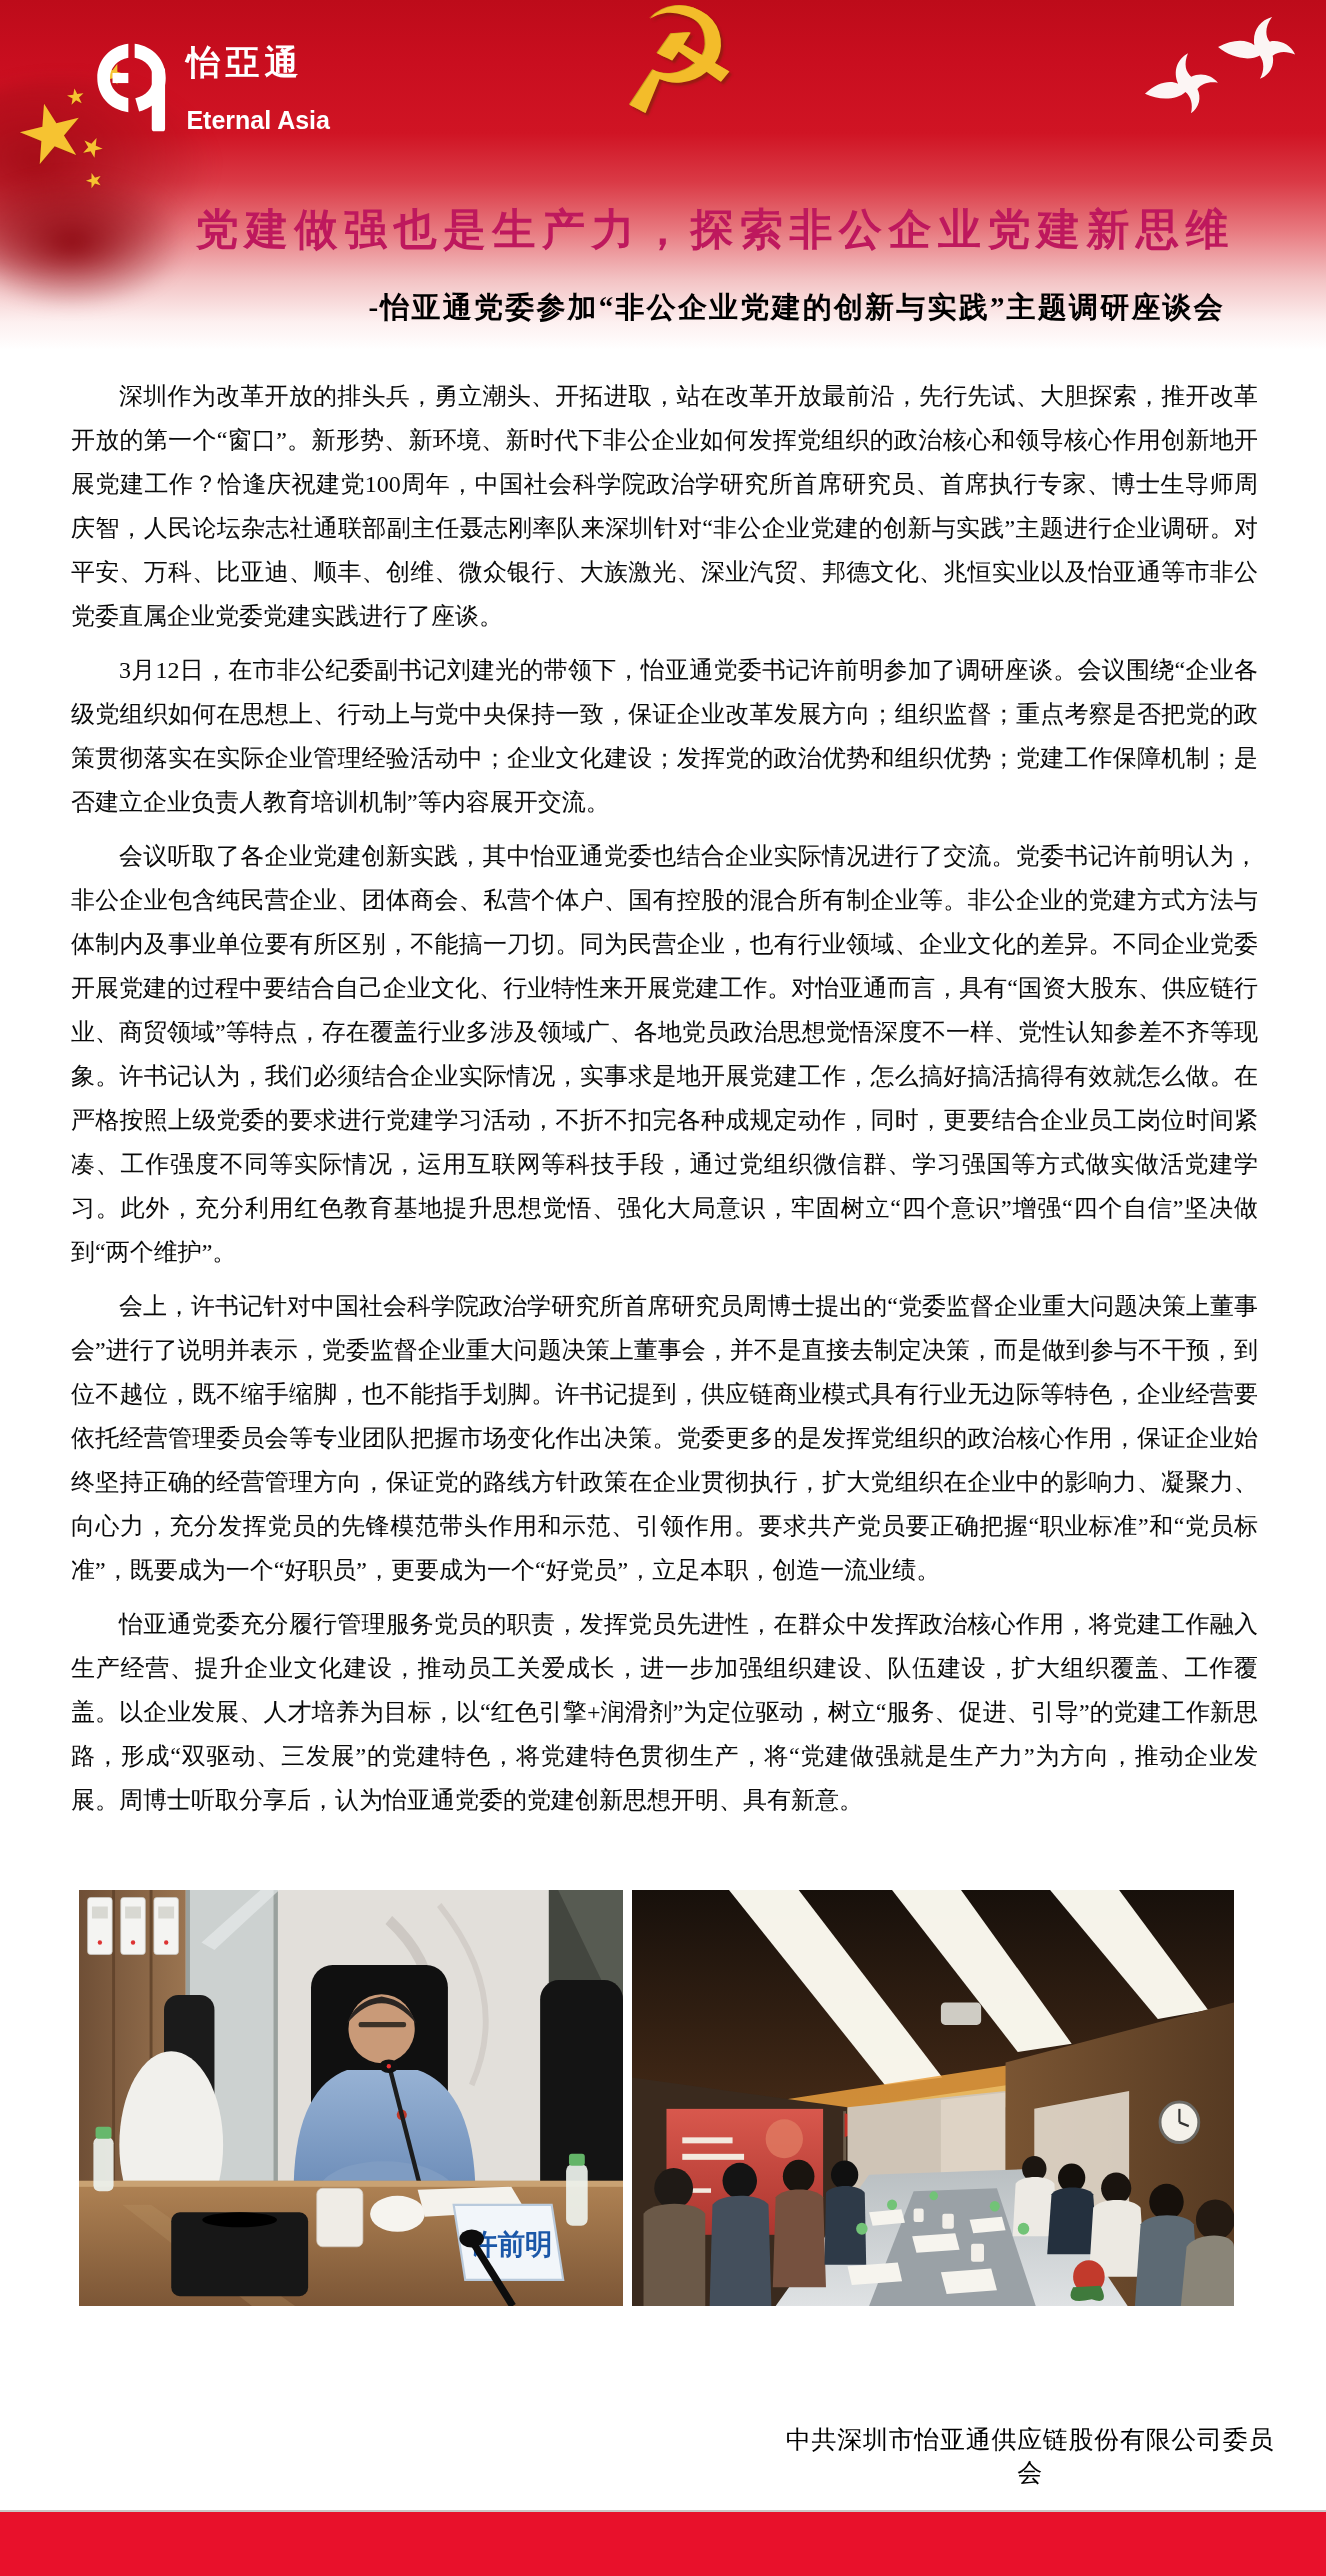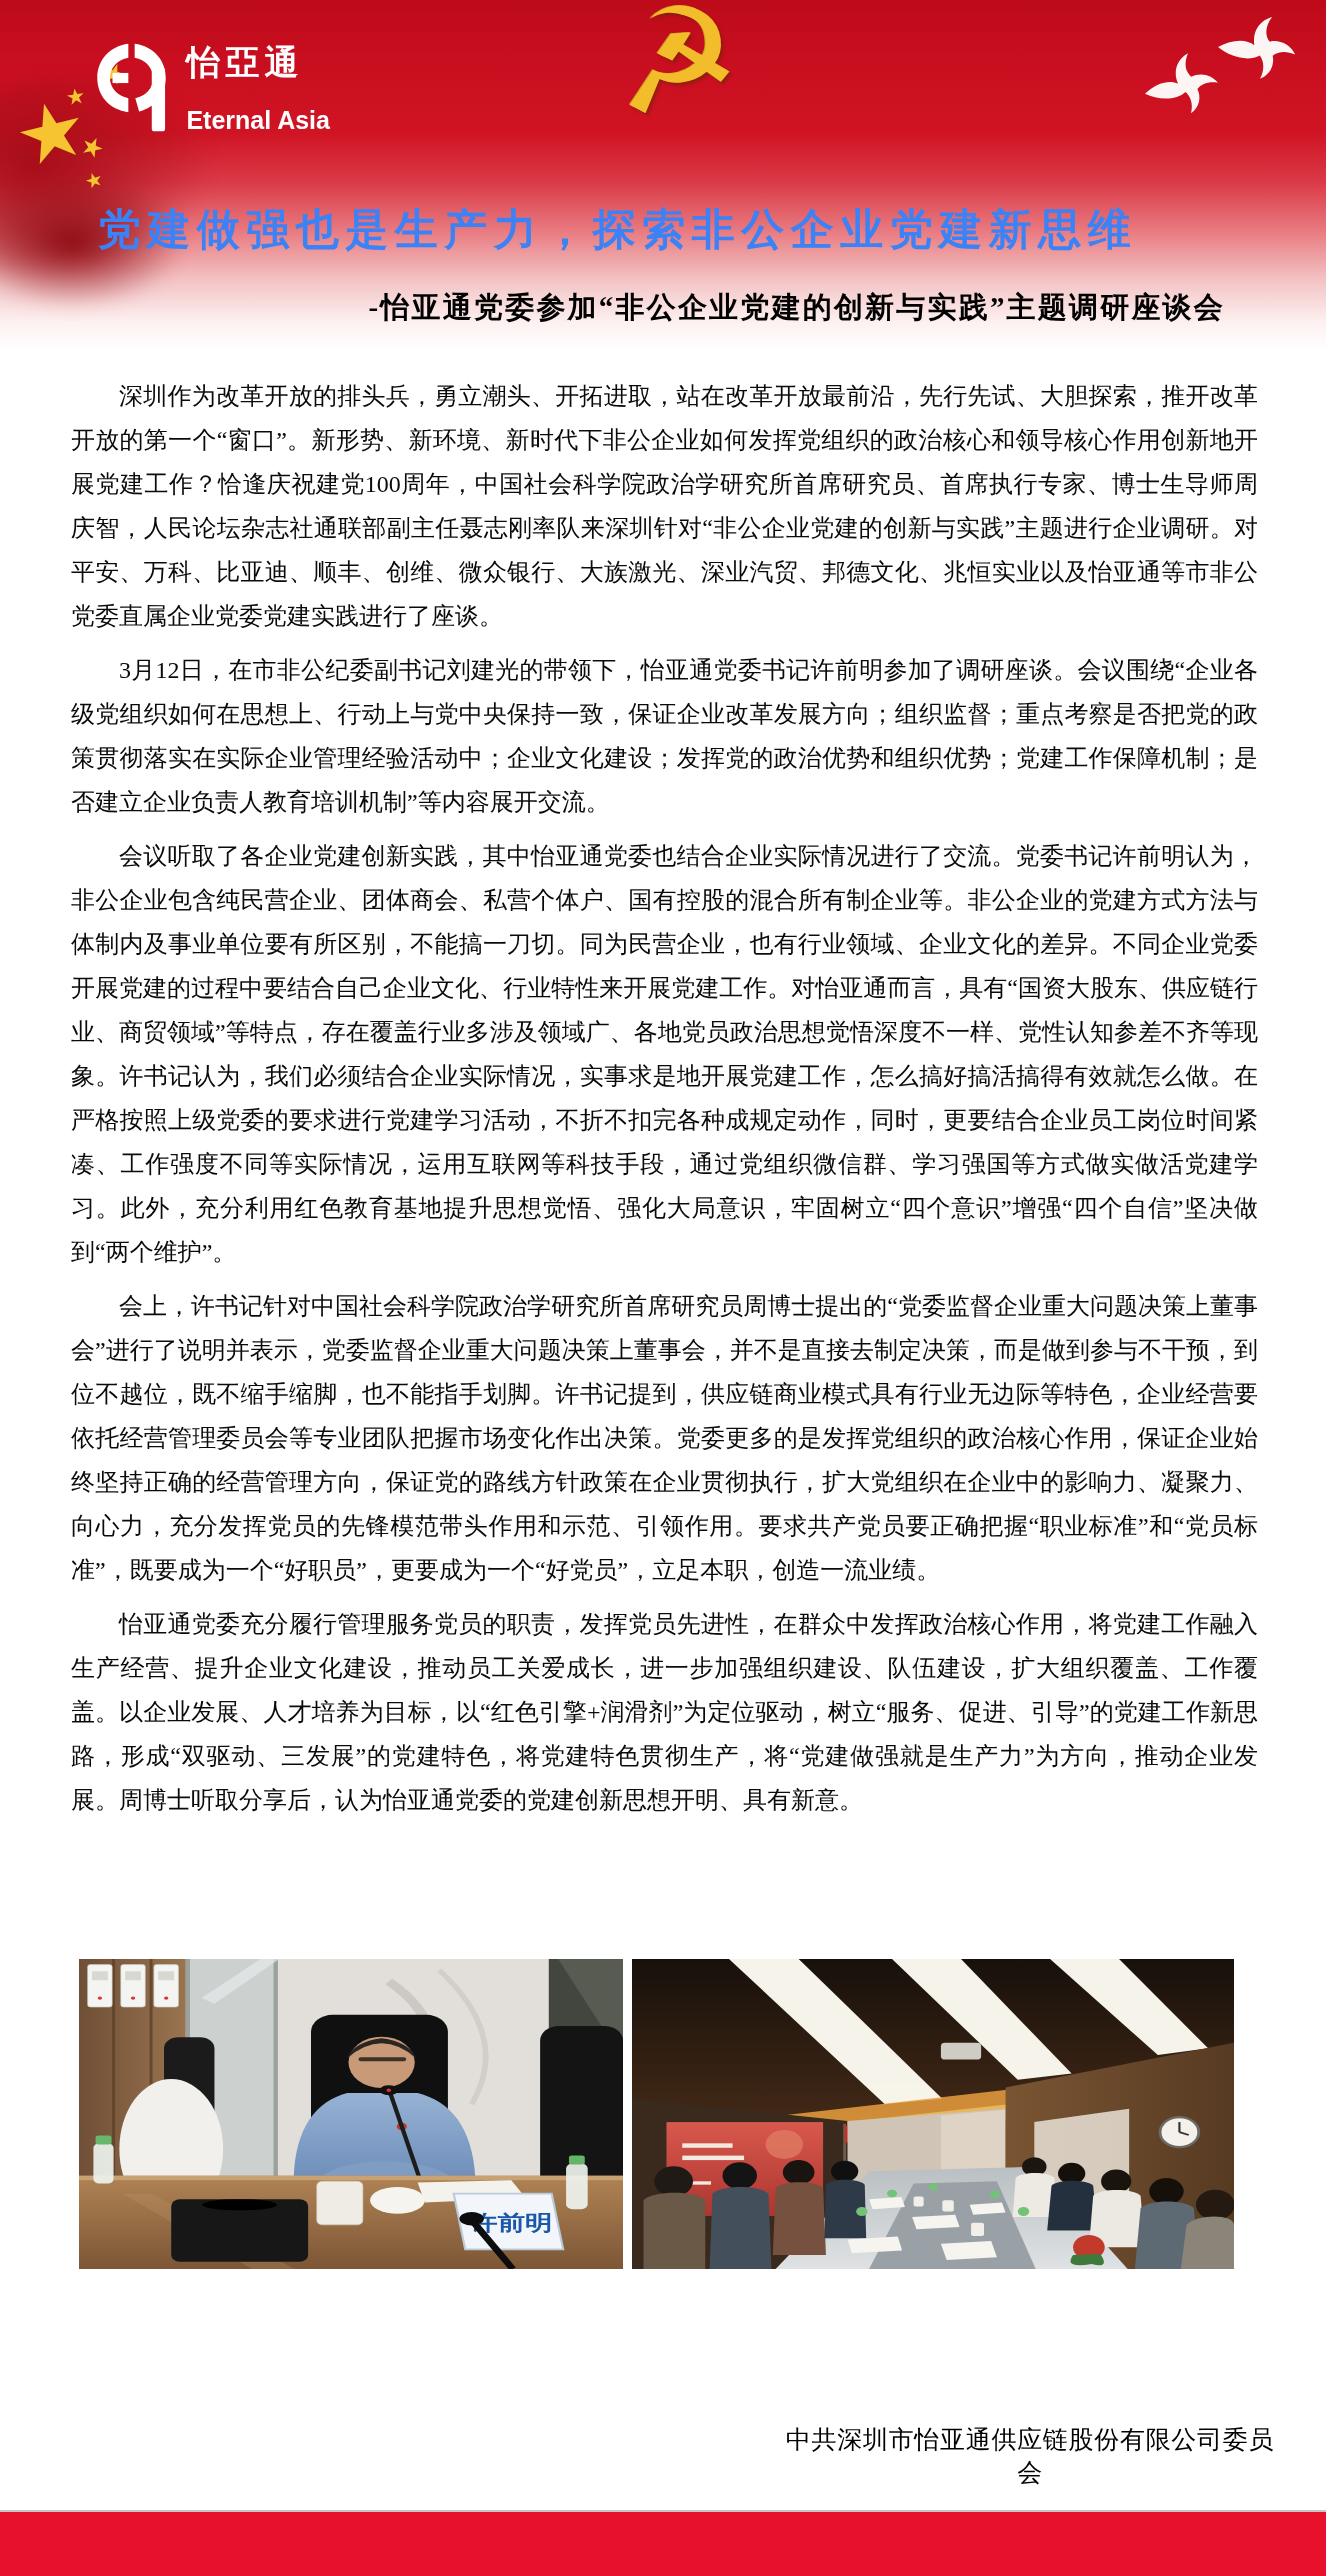--- a/index.html
+++ b/index.html
@@ -24,32 +24,32 @@
   .logo-cn{font-size:34px;font-weight:bold;letter-spacing:5px;
            font-family:"Liberation Sans","DejaVu Sans",sans-serif;}
   .logo-en{font-size:25px;font-weight:bold;margin-top:20px;
            font-family:"Liberation Sans","DejaVu Sans",sans-serif;}
 
   .emblem{position:absolute;left:613px;top:-10px;font-size:141px;line-height:1;
           font-family:"DejaVu Sans",sans-serif;color:#f3bc2a;transform:rotate(-7deg);
           text-shadow:2.2px 2.9px 2.2px rgba(90,45,0,.45), -0.7px -0.7px 0 #caa11c;}
   .dove{position:absolute;}
 
-  .title{position:absolute;left:0;top:201px;width:1235px;text-align:center;
-         font-size:43px;font-weight:bold;color:#3b82f6;letter-spacing:6.5px;margin:0;}
+  .title{position:absolute;left:0;top:201px;width:1235px;text-align:right;
+         font-size:43px;font-weight:bold;color:#be185d;letter-spacing:6.5px;margin:0;}
   .subtitle{position:absolute;left:0;top:288px;width:1225px;text-align:right;
             font-size:29px;font-weight:bold;color:#000;letter-spacing:2.2px;margin:0;}
 
   
   .body-text{position:absolute;left:71px;top:374px;width:1187px;height:1619px;overflow:hidden;}
   .body-text p{margin:0 0 10px 0;font-size:24px;line-height:44px;color:#0a0a0a;
                text-align:justify;text-indent:2em;}
 
   
-  .photo{position:absolute;top:1959px;height:310px;overflow:hidden;background:#ddd;text-align:center;}
+  .photo{position:absolute;top:1890px;height:416px;overflow:hidden;background:#ddd;text-align:center;}
   .photoL{left:79px;width:544px;}
   .photoR{left:632px;width:602px;}
   .photo svg{display:block;width:100%;height:100%;}
 
   
   .footer{position:absolute;left:778px;top:2423px;width:504px;text-align:center;color:#000;}
   .footer .committee{font-size:25px;letter-spacing:0.7px;}
   .footer .date{font-size:24.5px;margin-top:24.5px;}
 
   .divider{position:absolute;left:0;top:2510px;width:1326px;height:2.2px;background:#cbc7c6;}

